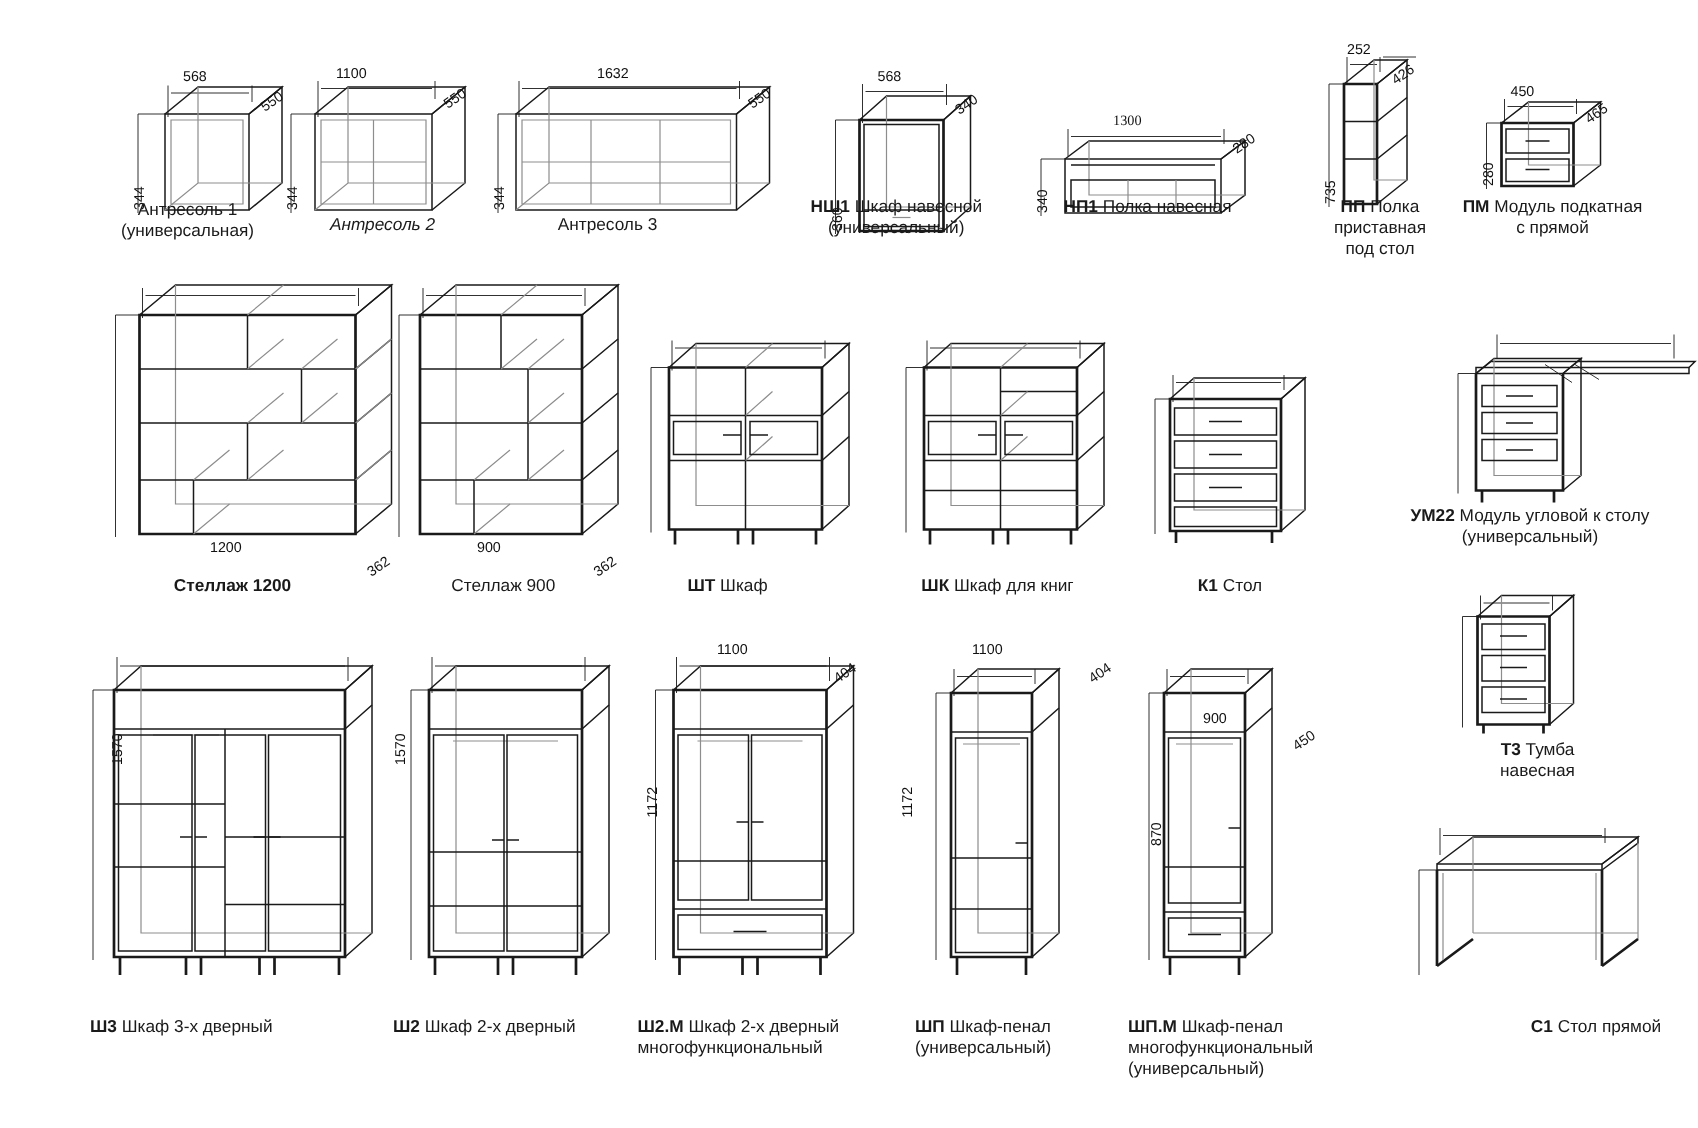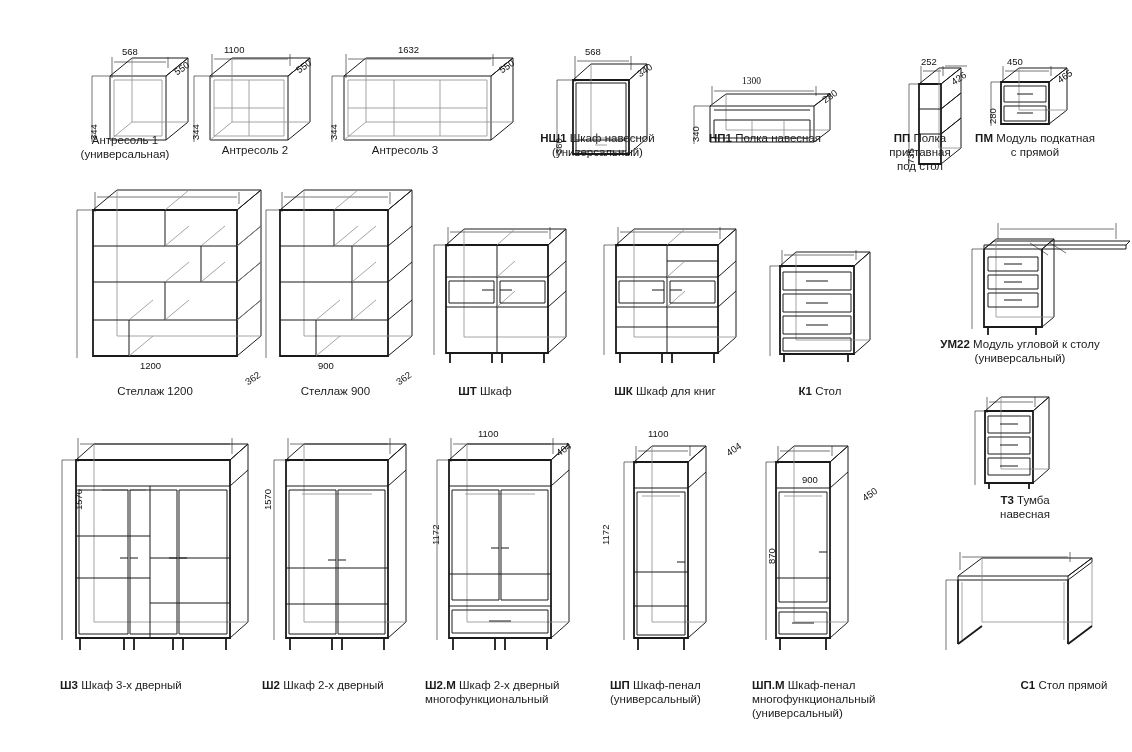--- a/index.html
+++ b/index.html
@@ -81,21 +81,21 @@
     <path class="ln" d="M20,36 L42,18 L120,18 L98,36"></path>
     <path class="ln" d="M98,36 L120,18 L120,82 L98,100"></path>
     <path class="lnl" d="M20,100 L42,82 L120,82 M42,82 L42,18"></path>
     <path class="lnl" d="M24,40 L94,40 L94,96 L24,96 Z M59,40 L59,96"></path>
     <path class="lnl" d="M24,68 L94,68"></path>
   </svg>
   <div class="dim" style="left:34px;top:4px;">1100</div>
   <div class="dim diag" style="left:104px;top:26px;">550</div>
   <div class="dim vert" style="left:0px;top:100px;">344</div>
 </div>
-<div class="caption" style="left:195px;top:143px;width:120px;">
+<div class="caption" style="left:195px;top:143px;width:120px;font-style:italic;">
   <span>Антресоль 2</span>
 </div>
 
 <div class="item" style="left:328px;top:40px;">
   <svg width="190" height="90" viewBox="0 0 190 90">
     <path class="dimline" d="M18,14 L18,38 M165,14 L165,26 M20,19 L163,19"></path>
     <path class="dimline" d="M4,36 L16,36 M4,36 L4,102"></path>
     <path class="ln" d="M16,36 L16,100 L163,100 L163,36 Z"></path>
     <path class="ln" d="M16,36 L38,18 L185,18 L163,36"></path>
     <path class="ln" d="M163,36 L185,18 L185,82 L163,100"></path>
@@ -146,21 +146,21 @@
   </svg>
   <div class="dim" style="left:62px;top:32px;font-family:Liberation Serif, serif;">1300</div>
   <div class="dim diag" style="left:140px;top:52px;">280</div>
   <div class="dim vert" style="left:10px;top:98px;">340</div>
 </div>
 <div class="caption" style="left:680px;top:131px;width:170px;">
   <b>НП1</b>
   <span>Полка навесная</span>
 </div>
 
-<div class="item" style="left:903px;top:26px;margin-top:28px;">
+<div class="item" style="left:880px;top:26px;">
   <svg width="90" height="115" viewBox="0 0 90 115">
     <path class="dimline" d="M18,12 L18,30 M40,12 L40,22 M20,17 L38,17 M42,12 L64,12"></path>
     <path class="dimline" d="M6,30 L16,30 M6,30 L6,112"></path>
     <path class="ln2" d="M16,30 L16,110 L38,110 L38,30 Z"></path>
     <path class="ln" d="M16,30 L36,14 L58,14 L38,30"></path>
     <path class="ln" d="M38,30 L58,14 L58,94 L38,110"></path>
     <path class="lnl" d="M36,14 L36,94 L58,94"></path>
     <path class="ln" d="M16,55 L38,55 L58,39 M38,55 L58,39"></path>
     <path class="ln" d="M16,80 L38,80 L58,64 M38,80 L58,64"></path>
   </svg>
@@ -205,21 +205,21 @@
     <path class="lnl" d="M62,10 L62,156 L206,156"></path>
     <path class="ln" d="M38,66 L182,66 L206,46 M38,102 L182,102 L206,82 M38,140 L182,140 L206,120"></path>
     <path class="lnl" d="M182,66 L206,46 M182,102 L206,82 M182,140 L206,120"></path>
     <path class="ln" d="M110,30 L110,66 M110,102 L110,140 M146,66 L146,102 M74,140 L74,176"></path>
     <path class="lnl" d="M110,30 L134,10 M110,66 L134,46 M146,66 L170,46 M110,102 L134,82 M146,102 L170,82 M110,140 L134,120 M74,140 L98,120 M74,176 L98,156"></path>
   </svg>
   <div class="dim" style="left:85px;top:180px;">1200</div>
   <div class="dim diag" style="left:188px;top:198px;">362</div>
   <div class="dim vert" style="left:18px;top:330px;">1570</div>
 </div>
-<div class="caption" style="left:55px;top:384px;width:200px;">
+<div class="caption" style="left:55px;top:384px;width:200px;font-weight:bold;">
   <span>Стеллаж 1200</span>
 </div>
 
 <div class="item" style="left:250px;top:180px;">
   <svg width="175" height="190" viewBox="0 0 175 190">
     <path class="dimline" d="M32,12 L32,32 M140,12 L140,24 M34,17 L138,17"></path>
     <path class="dimline" d="M16,30 L30,30 M16,30 L16,178"></path>
     <path class="ln2" d="M30,30 L30,176 L138,176 L138,30 Z"></path>
     <path class="ln" d="M30,30 L54,10 L162,10 L138,30"></path>
     <path class="ln" d="M138,30 L162,10 L162,156 L138,176"></path>

